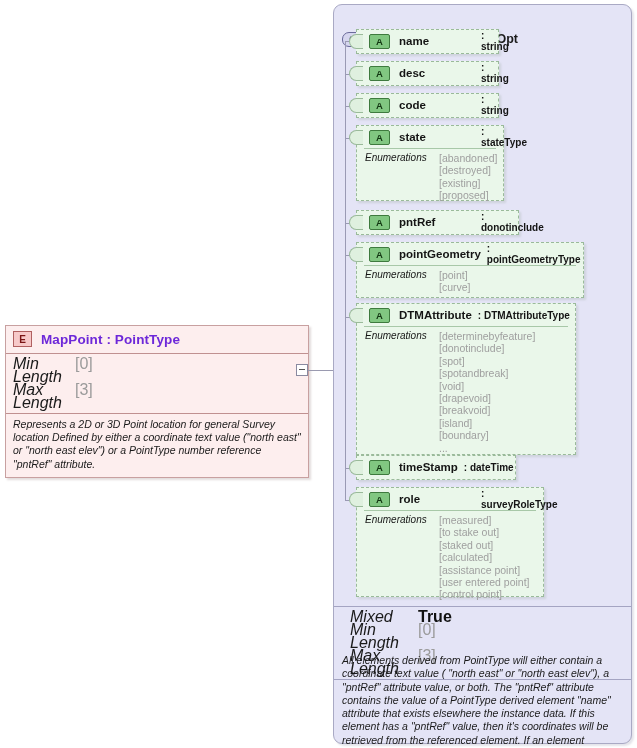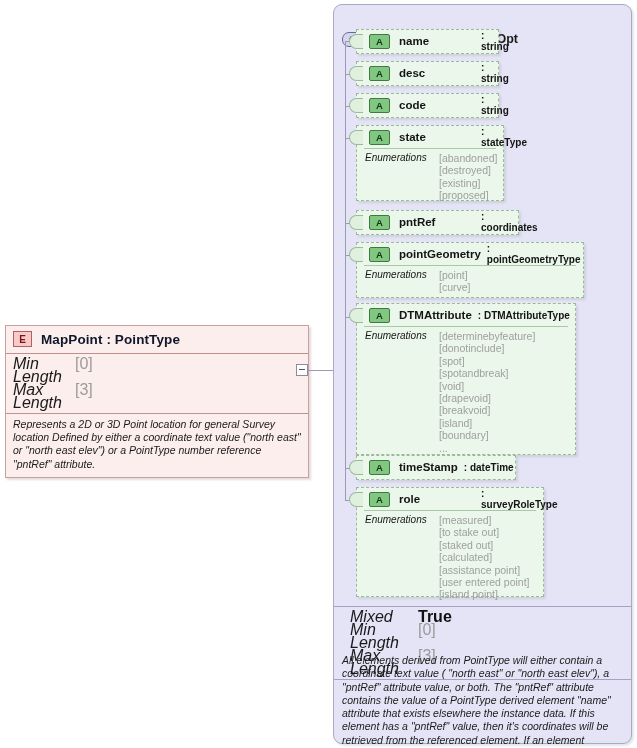--- a/index.html
+++ b/index.html
@@ -42,21 +42,21 @@
     font-weight: bold;
     line-height: 16px;
     text-align: center;
     box-sizing: border-box;
     margin-right: 9px;
     flex: none;
   }
   #map-point-title {
     font-size: 13.5px;
     font-weight: bold;
-    color: #0f172a;
+    color: #6d28d9;
     letter-spacing: .1px;
   }
   #map-point-facets {
     padding: 3px 0 4px 0;
     border-bottom: 1px solid #c09090;
   }
   .facet-row {
     display: flex;
     font-size: 16px;
     line-height: 13px;
@@ -359,21 +359,21 @@
       <div>[existing]</div>
       <div>[proposed]</div>
     </span>
   </div>
 </div>
 
 <div class="attr-box" style="left:356px;top:210px;width:163px;height:25px;">
   <div class="attr-head">
     <span class="a-icon">A</span>
     <span class="attr-name fixed-w">pntRef</span>
-    <span class="attr-type">: coordinates</span>
+    <span class="attr-type">: donotinclude</span>
   </div>
 </div>
 
 <div class="attr-box" style="left:356px;top:242px;width:228px;height:56px;">
   <div class="attr-head">
     <span class="a-icon">A</span>
     <span class="attr-name">pointGeometry</span>
     <span class="attr-type" style="margin-left:6px;">: pointGeometryType</span>
   </div>
   <div class="enum-sep"></div>
@@ -427,21 +427,21 @@
   <div class="enum-sep"></div>
   <div class="enum-block">
     <span class="enum-label">Enumerations</span>
     <span class="enum-values">
       <div>[measured]</div>
       <div>[to stake out]</div>
       <div>[staked out]</div>
       <div>[calculated]</div>
       <div>[assistance point]</div>
       <div>[user entered point]</div>
-      <div>[island point]</div>
+      <div>[control point]</div>
     </span>
   </div>
 </div>
 
 <div id="ct-facets">
   <div class="facet-row">
     <span class="facet-label">Mixed</span>
     <span class="facet-value bold-val">True</span>
   </div>
   <div class="facet-row">

